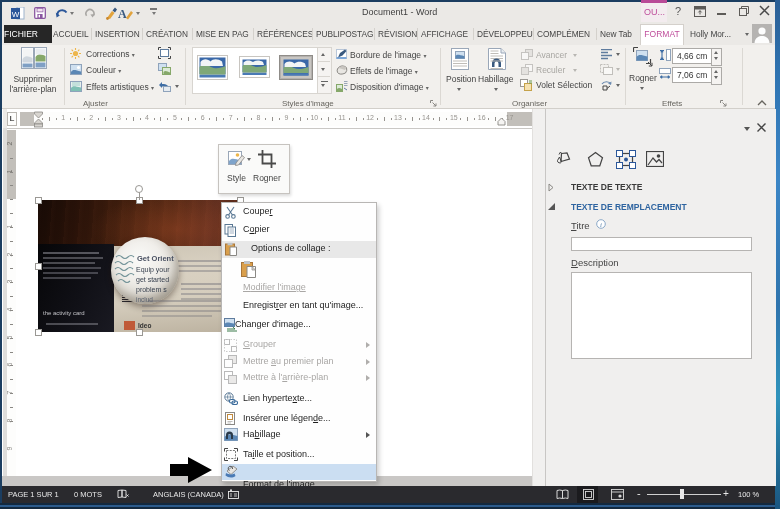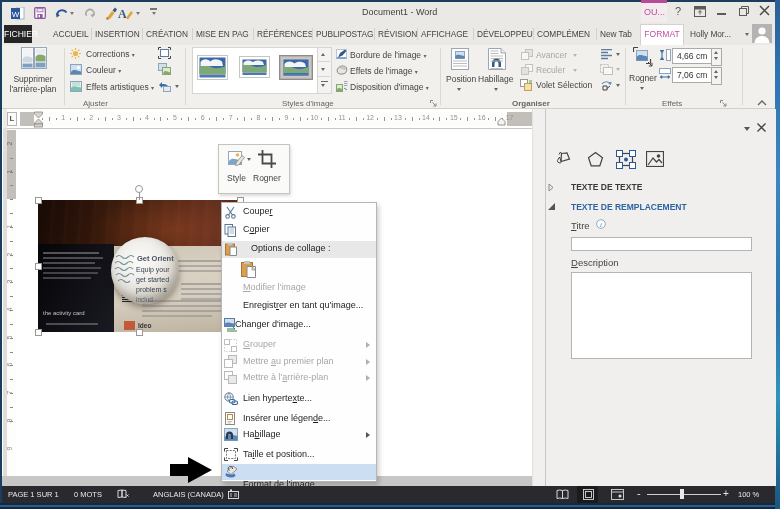--- a/index.html
+++ b/index.html
@@ -66,21 +66,21 @@
   <div class="abs" style="left:717px;top:13px;width:9px;height:1.6px;background:#5d5b58;"></div>
   <svg class="abs" style="left:739px;top:6px;" width="10" height="10" viewBox="0 0 10 10">
     <rect x="0.5" y="2.5" width="7" height="7" fill="none" stroke="#5d5b58"></rect>
     <path d="M2.5 2.5 L2.5 0.5 L9.5 0.5 L9.5 7.5 L7.5 7.5" fill="none" stroke="#5d5b58"></path>
   </svg>
   <svg class="abs" style="left:759px;top:5px;" width="11" height="11" viewBox="0 0 11 11">
     <path d="M1 1 L10 10 M10 1 L1 10" stroke="#4a4a4a" stroke-width="1.5"></path>
   </svg>
 
   <div class="abs" id="tabrow" style="left:2px;top:22px;width:773px;height:23px;background:#ebe9e6;"></div>
-  <div class="abs" style="left:4px;top:25px;width:28px;height:18px;background:#262626;color:#fff;font-size:8.5px;text-align:right;line-height:18px;">FICHIER</div>
+  <div class="abs" style="left:4px;top:25px;width:48px;height:18px;background:#262626;color:#fff;font-size:8.5px;text-align:left;line-height:18px;">FICHIER</div>
 
   <div class="abs tx" id="tabs" style="top:25px;left:0;height:18px;font-size:8.3px;letter-spacing:-0.05px;color:#444;line-height:18px;">
     <span class="abs" style="left:53px;">ACCUEIL</span>
     <span class="abs" style="left:95px;">INSERTION</span>
     <span class="abs" style="left:146px;">CRÉATION</span>
     <span class="abs" style="left:196px;">MISE EN PAG</span>
     <span class="abs" style="left:257px;">RÉFÉRENCES</span>
     <span class="abs" style="left:316px;">PUBLIPOSTAG</span>
     <span class="abs" style="left:378px;">RÉVISION</span>
     <span class="abs" style="left:421px;">AFFICHAGE</span>
@@ -267,21 +267,21 @@
     <rect x="0.5" y="0.5" width="8" height="8" fill="none" stroke="#9a9894" stroke-dasharray="2 1"></rect>
     <rect x="3.5" y="3.5" width="9" height="7" fill="#fff" stroke="#9a9894"></rect>
   </svg>
   <div class="abs" style="left:616px;top:68px;width:0;height:0;border-left:2.6px solid transparent;border-right:2.6px solid transparent;border-top:3.4px solid #b8b6b2;"></div>
   <svg class="abs" style="left:600px;top:79px;" width="13" height="12" viewBox="0 0 13 12">
     <path d="M2 5 A5 4 0 0 1 11 5" fill="none" stroke="#6a8ab0" stroke-width="1.2"></path>
     <path d="M11.5 2.5 L11 6 L8 4.5 Z" fill="#6a8ab0"></path>
     <path d="M3 7 L7 7 L7 11 L3 11 Z M10 7 L7 9.5" fill="none" stroke="#444"></path>
   </svg>
   <div class="abs" style="left:616px;top:84px;width:0;height:0;border-left:2.6px solid transparent;border-right:2.6px solid transparent;border-top:3.4px solid #666;"></div>
-  <div class="abs tx" style="left:512px;top:99px;font-size:8px;color:#67655f;font-weight:bold;">Organiser</div>
+  <div class="abs tx" style="left:512px;top:99px;font-size:8px;color:#67655f;">Organiser</div>
 
   <svg class="abs" style="left:633px;top:47px;" width="20" height="20" viewBox="0 0 20 20">
     <rect x="3.5" y="3.5" width="11" height="10" fill="#cfe0f0" stroke="#8fa3bb"></rect>
     <path d="M3.5 10 C6 7 8 8 14.5 9.5 L14.5 13.5 L3.5 13.5 Z" fill="#5b87b5"></path>
     <path d="M0.5 0.5 L5 0.5 M0.5 0.5 L0.5 5 M17.5 16.5 L13 16.5 M17.5 16.5 L17.5 12" stroke="#444" stroke-width="1.2"></path>
     <path d="M15 15 L19 19 M19 19 L19 15.8 M19 19 L15.8 19" stroke="#444" stroke-width="1"></path>
   </svg>
   <div class="abs tx" style="left:629px;top:73px;font-size:8.5px;color:#444;">Rogner</div>
   <div class="abs" style="left:640px;top:87px;width:0;height:0;border-left:2.6px solid transparent;border-right:2.6px solid transparent;border-top:3.4px solid #666;"></div>
 
@@ -516,21 +516,21 @@
   <div class="abs tx" style="left:227px;top:173px;font-size:8.5px;color:#444;">Style</div>
   <div class="abs tx" style="left:253px;top:173px;font-size:8.5px;color:#444;">Rogner</div>
 
   <div class="abs" id="menu" style="left:221px;top:202px;width:156px;height:280px;background:#fefefe;border:1px solid #b8b6b4;box-shadow:2px 3px 5px rgba(0,0,0,0.2);box-sizing:border-box;"></div>
   <div class="abs" style="left:222px;top:241px;width:154px;height:17px;background:#e8e8e8;"></div>
   <div class="abs" style="left:222px;top:464px;width:154px;height:16px;background:#cbdef2;"></div>
   <div id="menu-items" style="font-size:9px;color:#1e1e1e;">
     <div class="abs tx" style="left:243px;top:206px;">Coupe<u>r</u></div>
     <div class="abs tx" style="left:243px;top:224px;">C<u>o</u>pier</div>
     <div class="abs tx" style="left:251px;top:243px;">Options de collage :</div>
-    <div class="abs tx" style="left:243px;top:282px;color:#a9a7a5;"><u>M</u>odifier l'image</div>
+    <div class="abs tx" style="left:243px;top:282px;color:#a9a7a5;text-decoration:underline;"><u>M</u>odifier l'image</div>
     <div class="abs tx" style="left:243px;top:300px;">Enregist<u>r</u>er en tant qu'image...</div>
     <div class="abs tx" style="left:235px;top:318.5px;">Chan<u>g</u>er d'image...</div>
     <div class="abs tx" style="left:243px;top:339px;color:#a9a7a5;"><u>G</u>rouper</div>
     <div class="abs tx" style="left:243px;top:356px;color:#a9a7a5;">Mettre <u>a</u>u premier plan</div>
     <div class="abs tx" style="left:243px;top:372px;color:#a9a7a5;">Mettre à l'<u>a</u>rrière-plan</div>
     <div class="abs tx" style="left:243px;top:393px;">Lien hyperte<u>x</u>te...</div>
     <div class="abs tx" style="left:243px;top:413px;">Insérer une légen<u>d</u>e...</div>
     <div class="abs tx" style="left:243px;top:429px;">Ha<u>b</u>illage</div>
     <div class="abs tx" style="left:243px;top:449px;">Ta<u>i</u>lle et position...</div>
     <div class="abs tx" style="left:243px;top:466px;margin-top:13px;">F<u>o</u>rmat de l'image...</div>

